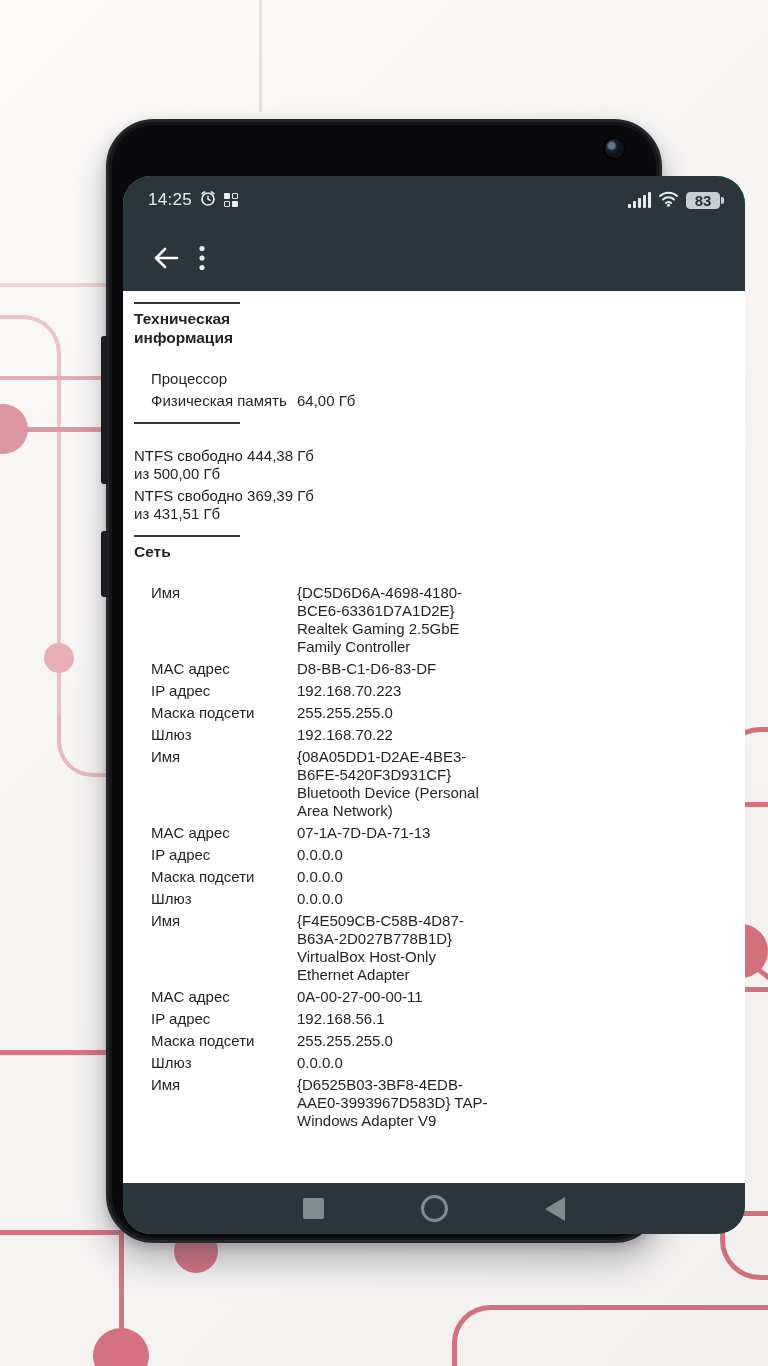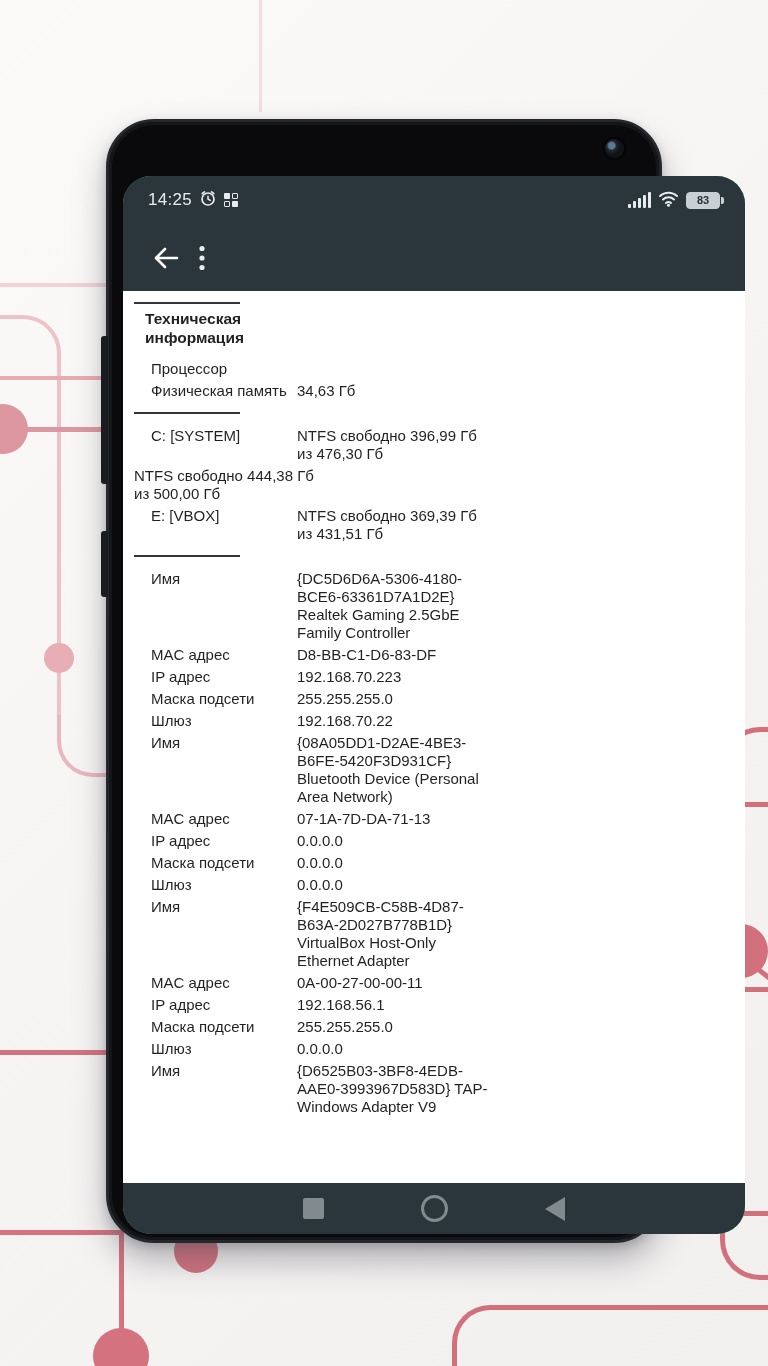--- a/index.html
+++ b/index.html
@@ -78,41 +78,41 @@
   .sb-time { font-size:17px; letter-spacing:.3px; }
   .sb-spacer { flex:1; }
   .sb-grid { display:grid; grid-template-columns:6px 6px; grid-template-rows:6px 6px; gap:2px; }
   .sb-grid i { display:block; border-radius:1px; }
   .sb-grid i.f { background:#e8ecee; }
   .sb-grid i.o { border:1.4px solid #e8ecee; }
   .sb-signal { display:flex; align-items:flex-end; gap:2px; height:16px; }
   .sb-signal i { display:block; width:3px; background:#e8ecee; border-radius:1px; }
   .battery {
     position:relative; width:34px; height:17px; border:1.6px solid #c9d0d4; border-radius:4px;
-    background:#c9d0d4; color:#27323a; font-size:11px; font-weight:bold;
+    background:#c9d0d4; color:#27323a; font-size:15px; font-weight:bold;
     display:flex; align-items:center; justify-content:center;
   }
   .battery:after { content:""; position:absolute; right:-5px; top:4px; width:3px; height:7px;
     background:#c9d0d4; border-radius:0 2px 2px 0; }
 
   
   .appbar {
     height:67px; flex:0 0 67px; background:#2b363c; color:#fff;
     display:flex; align-items:center; padding:0 22px;
   }
   .back-btn { width:42px; height:42px; display:flex; align-items:center; justify-content:center; cursor:pointer; }
   .appbar-title { flex:1; text-align:center; font-size:23px; font-weight:bold; letter-spacing:.2px; }
   .menu-btn { width:30px; height:42px; display:flex; align-items:center; justify-content:center; cursor:pointer; }
 
   
   .content { flex:1; background:#fff; color:#1f2123; padding:9px 10px 0 11px; font-size:15px; overflow:hidden; }
   .sec { margin-bottom:12px; }
   .sec-line { width:106px; border-top:2px solid #343434; margin:2px 0 5px; }
-  .sec-title { font-weight:bold; font-size:15.5px; line-height:19px; white-space:pre-line;margin-left:11px; }
-  .rows { margin-top:13px; }
+  .sec-title { font-weight:bold; font-size:15.5px; line-height:19px; white-space:pre-line; }
+  .rows { margin-top:23px; }
   .row { display:flex; margin-bottom:4px; }
   .lbl { width:163px; flex:0 0 163px; padding-left:17px; line-height:18px; }
   .val { width:200px; line-height:18px; white-space:pre-line; }
 
   
   .navbar {
     height:51px; flex:0 0 51px; background:#2b363c;
     display:flex; align-items:center; justify-content:center; gap:97px;
   }
   .nav-recents { width:21px; height:21px; background:#818a8f; border-radius:2px; cursor:pointer; }
@@ -212,51 +212,46 @@
         <div class="sec-line"></div>
         <div class="sec-title">Техническая
 информация</div>
         <div class="rows">
           <div class="row">
             <div class="lbl">Процессор</div>
           </div>
           <div class="row">
             <div class="lbl">Физическая
 память</div>
-            <div class="val">34,63 Гб</div>
+            <div class="val">64,00 Гб</div>
           </div>
         </div>
       </div>
 
       <div class="sec">
         <div class="sec-line"></div>
         <div class="rows">
           <div class="row">
-            <div class="lbl">C: [SYSTEM]</div>
-            <div class="val">NTFS свободно 396,99 Гб
-из 476,30 Гб</div>
-          </div>
-          <div class="row">
             <div class="val">NTFS свободно 444,38 Гб
 из 500,00 Гб</div>
           </div>
           <div class="row">
-            <div class="lbl">E: [VBOX]</div>
             <div class="val">NTFS свободно 369,39 Гб
 из 431,51 Гб</div>
           </div>
         </div>
       </div>
 
       <div class="sec">
         <div class="sec-line"></div>
+        <div class="sec-title">Сеть</div>
         <div class="rows">
           <div class="row">
             <div class="lbl">Имя</div>
-            <div class="val">{DC5D6D6A-5306-4180-
+            <div class="val">{DC5D6D6A-4698-4180-
 BCE6-63361D7A1D2E}
 Realtek Gaming 2.5GbE
 Family Controller</div>
           </div>
           <div class="row">
             <div class="lbl">MAC адрес</div>
             <div class="val">D8-BB-C1-D6-83-DF</div>
           </div>
           <div class="row">
             <div class="lbl">IP адрес</div>

